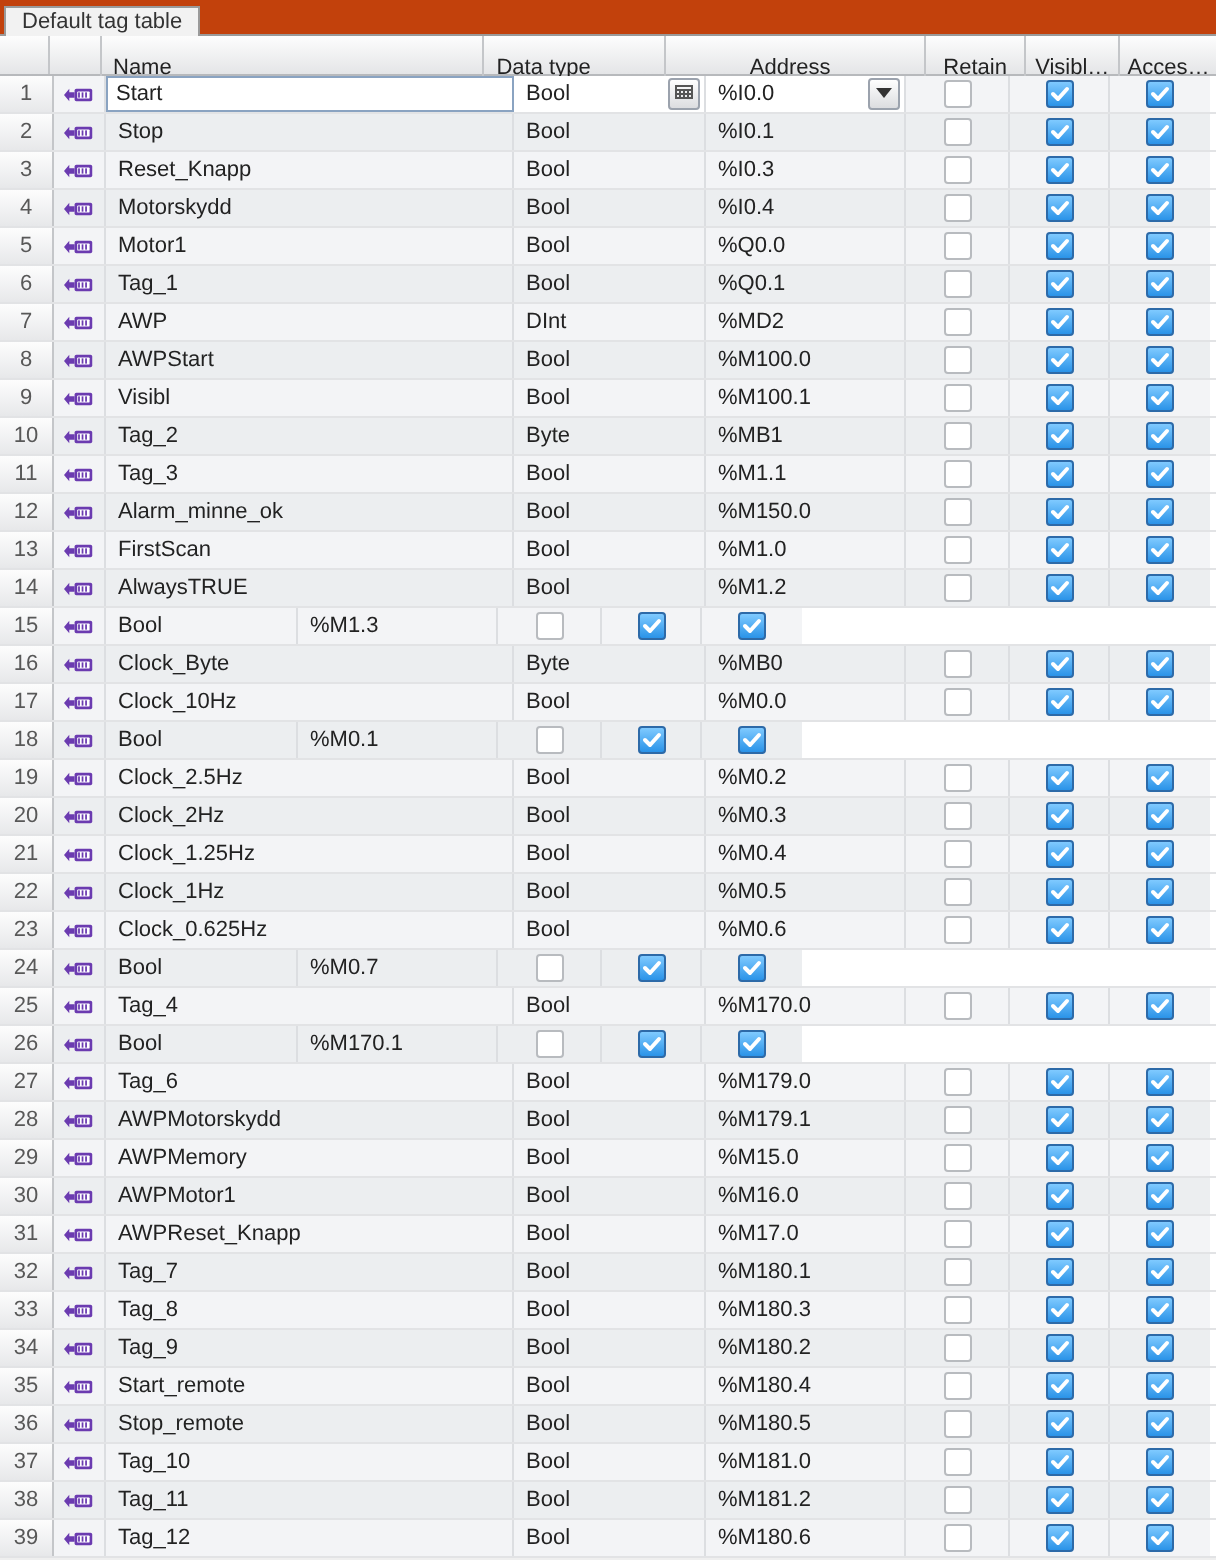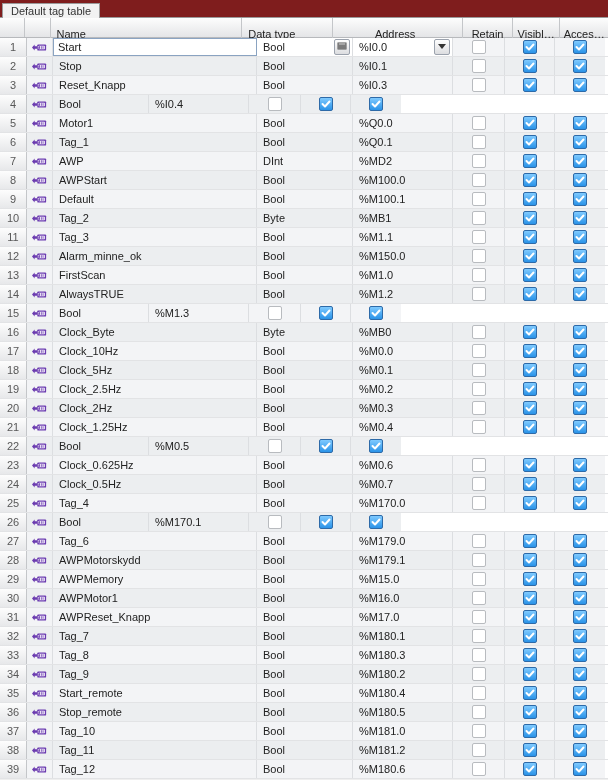--- a/index.html
+++ b/index.html
@@ -7,21 +7,21 @@
     margin: 0; padding: 0;
     font-family: "Segoe UI", Tahoma, Arial, sans-serif;
     font-size: 11px;
     background: #efefef;
     color: #222;
     width: 608px;
   }
   .tab-bar {
     display: flex;
     align-items: flex-end;
-    background: #7f1d1d;
+    background: #c2410c;
     padding-left: 2px;
     height: 17px;
   }
   .tab {
     background: #f2f2f2;
     border: 1px solid #9a9a9a;
     border-bottom: none;
     padding: 1px 8px;
     position: relative;
     top: 1px;
@@ -297,20 +297,21 @@
 <svg width="17" height="11" viewBox="0 0 17 11">
   <polygon points="0,5.5 3,2 3,4 6,4 6,7 3,7 3,9" fill="#6b3bb0"></polygon>
   <rect x="6" y="2" width="10" height="7" rx="1" fill="#6b3bb0"></rect>
   <rect x="7.5" y="3.5" width="7" height="4" rx="0.5" fill="#ffffff"></rect>
   <rect x="8" y="4" width="1" height="3" fill="#6b3bb0"></rect>
   <rect x="10" y="4" width="1" height="3" fill="#6b3bb0"></rect>
   <rect x="12" y="4" width="1" height="3" fill="#6b3bb0"></rect>
 </svg>
           </span>
     </div>
+    <div class="cell name">Motorskydd</div>
     <div class="cell dtype">
       <span>Bool</span>
 
     </div>
     <div class="cell addr">
       <span>%I0.4</span>
 
     </div>
     <div class="cell retain">
       <span class="chk off"></span>
@@ -501,21 +502,21 @@
 <svg width="17" height="11" viewBox="0 0 17 11">
   <polygon points="0,5.5 3,2 3,4 6,4 6,7 3,7 3,9" fill="#6b3bb0"></polygon>
   <rect x="6" y="2" width="10" height="7" rx="1" fill="#6b3bb0"></rect>
   <rect x="7.5" y="3.5" width="7" height="4" rx="0.5" fill="#ffffff"></rect>
   <rect x="8" y="4" width="1" height="3" fill="#6b3bb0"></rect>
   <rect x="10" y="4" width="1" height="3" fill="#6b3bb0"></rect>
   <rect x="12" y="4" width="1" height="3" fill="#6b3bb0"></rect>
 </svg>
           </span>
     </div>
-    <div class="cell name">Default</div>
+    <div class="cell name">Visibl</div>
     <div class="cell dtype">
       <span>Bool</span>
 
     </div>
     <div class="cell addr">
       <span>%M100.1</span>
 
     </div>
     <div class="cell retain">
       <span class="chk off"></span>
@@ -869,21 +870,20 @@
 <svg width="17" height="11" viewBox="0 0 17 11">
   <polygon points="0,5.5 3,2 3,4 6,4 6,7 3,7 3,9" fill="#6b3bb0"></polygon>
   <rect x="6" y="2" width="10" height="7" rx="1" fill="#6b3bb0"></rect>
   <rect x="7.5" y="3.5" width="7" height="4" rx="0.5" fill="#ffffff"></rect>
   <rect x="8" y="4" width="1" height="3" fill="#6b3bb0"></rect>
   <rect x="10" y="4" width="1" height="3" fill="#6b3bb0"></rect>
   <rect x="12" y="4" width="1" height="3" fill="#6b3bb0"></rect>
 </svg>
           </span>
     </div>
-    <div class="cell name">Clock_5Hz</div>
     <div class="cell dtype">
       <span>Bool</span>
 
     </div>
     <div class="cell addr">
       <span>%M0.1</span>
 
     </div>
     <div class="cell retain">
       <span class="chk off"></span>
@@ -1033,20 +1033,21 @@
 <svg width="17" height="11" viewBox="0 0 17 11">
   <polygon points="0,5.5 3,2 3,4 6,4 6,7 3,7 3,9" fill="#6b3bb0"></polygon>
   <rect x="6" y="2" width="10" height="7" rx="1" fill="#6b3bb0"></rect>
   <rect x="7.5" y="3.5" width="7" height="4" rx="0.5" fill="#ffffff"></rect>
   <rect x="8" y="4" width="1" height="3" fill="#6b3bb0"></rect>
   <rect x="10" y="4" width="1" height="3" fill="#6b3bb0"></rect>
   <rect x="12" y="4" width="1" height="3" fill="#6b3bb0"></rect>
 </svg>
           </span>
     </div>
+    <div class="cell name">Clock_1Hz</div>
     <div class="cell dtype">
       <span>Bool</span>
 
     </div>
     <div class="cell addr">
       <span>%M0.5</span>
 
     </div>
     <div class="cell retain">
       <span class="chk off"></span>
@@ -1114,21 +1115,20 @@
 <svg width="17" height="11" viewBox="0 0 17 11">
   <polygon points="0,5.5 3,2 3,4 6,4 6,7 3,7 3,9" fill="#6b3bb0"></polygon>
   <rect x="6" y="2" width="10" height="7" rx="1" fill="#6b3bb0"></rect>
   <rect x="7.5" y="3.5" width="7" height="4" rx="0.5" fill="#ffffff"></rect>
   <rect x="8" y="4" width="1" height="3" fill="#6b3bb0"></rect>
   <rect x="10" y="4" width="1" height="3" fill="#6b3bb0"></rect>
   <rect x="12" y="4" width="1" height="3" fill="#6b3bb0"></rect>
 </svg>
           </span>
     </div>
-    <div class="cell name">Clock_0.5Hz</div>
     <div class="cell dtype">
       <span>Bool</span>
 
     </div>
     <div class="cell addr">
       <span>%M0.7</span>
 
     </div>
     <div class="cell retain">
       <span class="chk off"></span>

